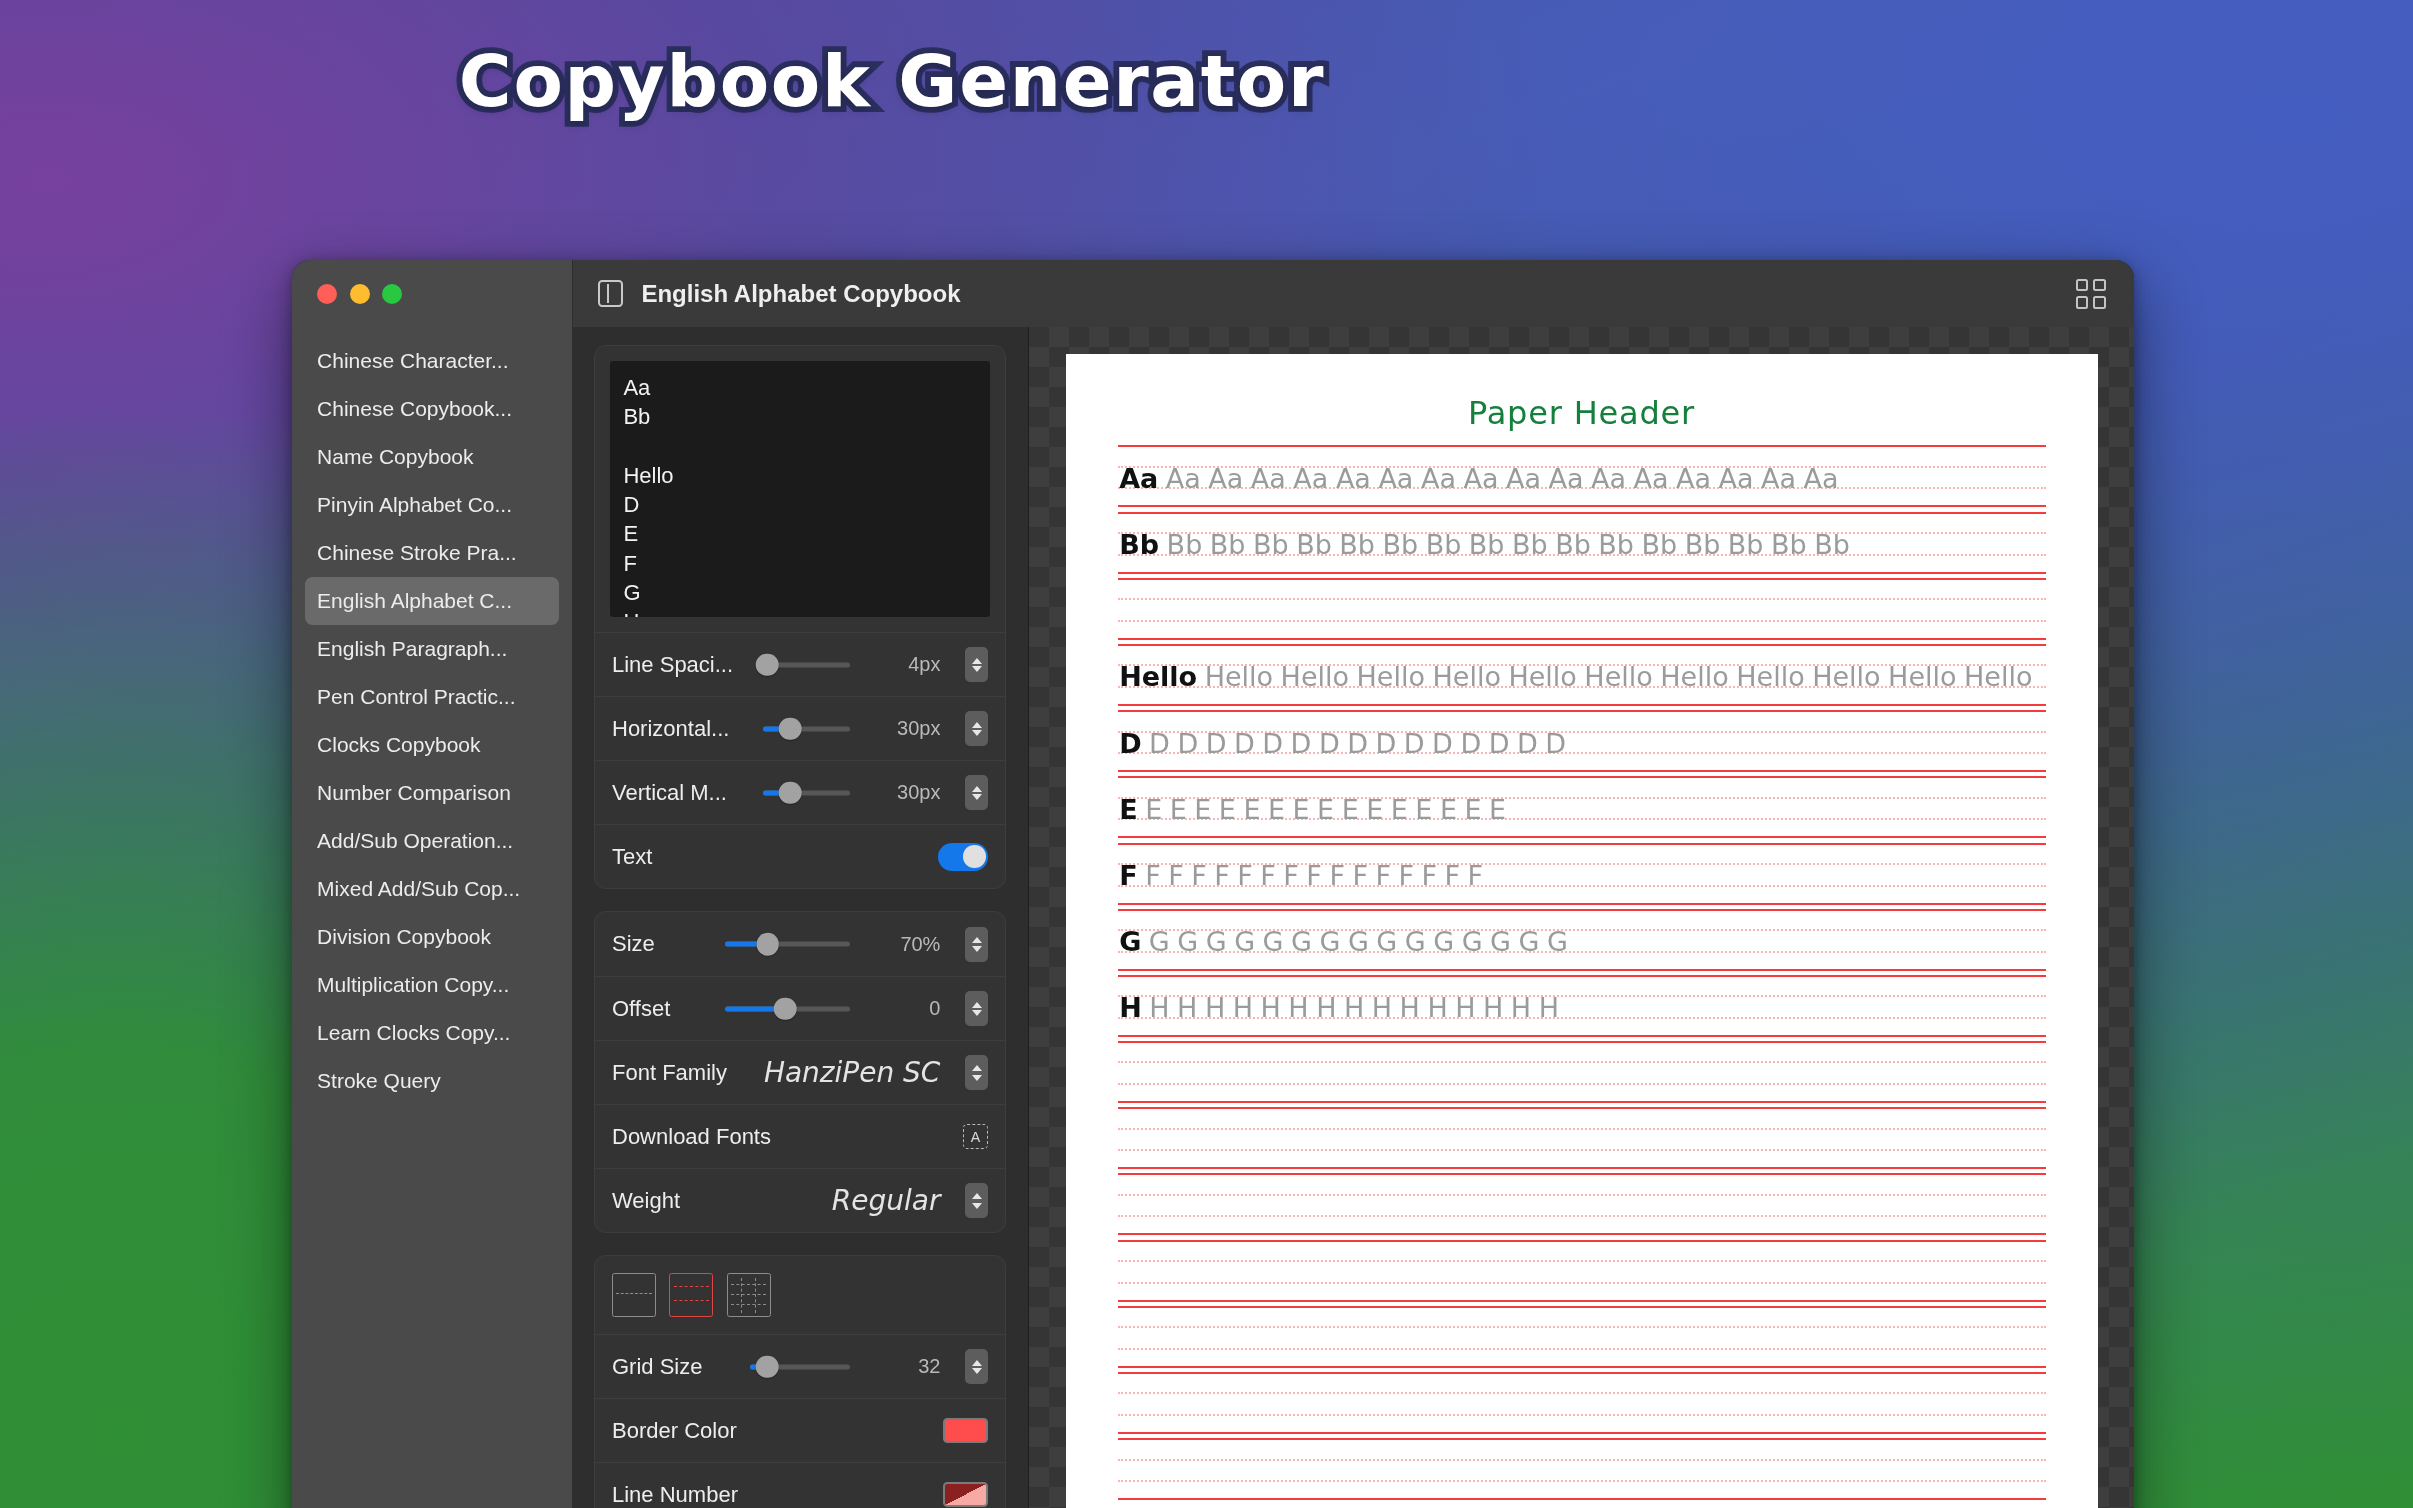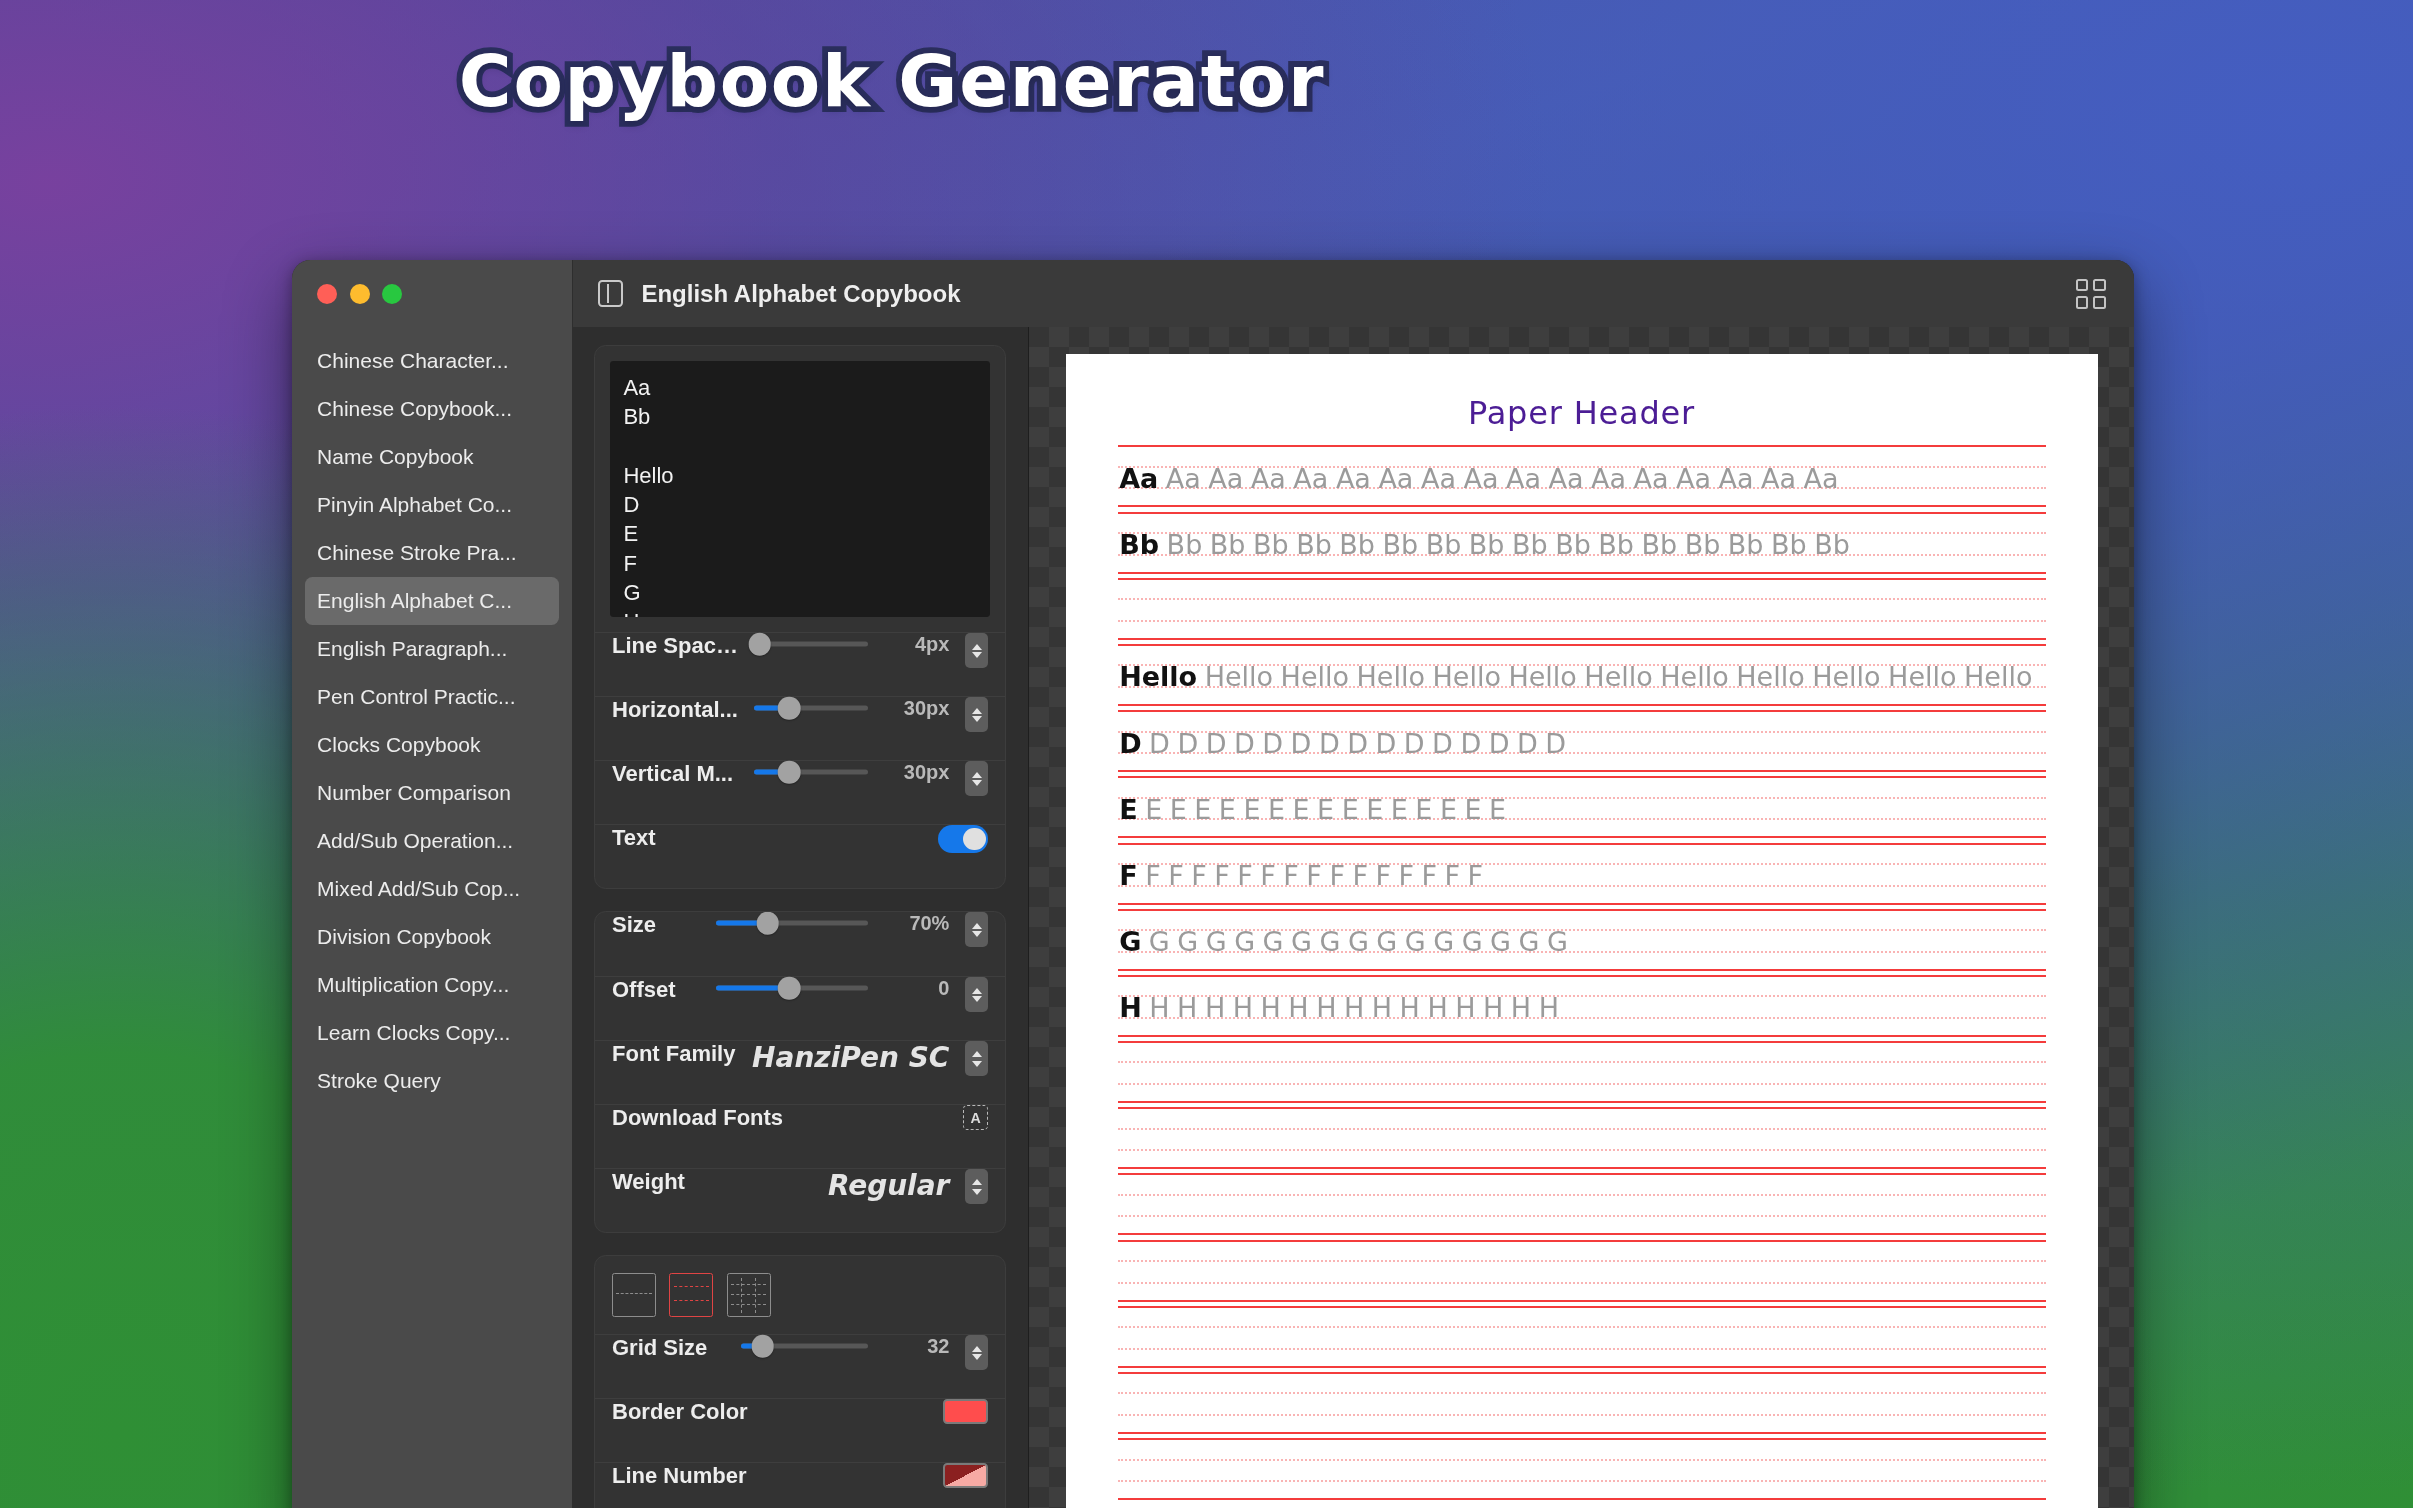--- a/index.html
+++ b/index.html
@@ -167,25 +167,24 @@
     padding: 11.7px 13.4px;
     color: #f2f2f2;
     font-size: 22px;
     line-height: 1.33;
     overflow: hidden;
     white-space: pre-wrap;
   }
   .row {
     height: 64px;
     display: flex;
-    align-items: flex-start;
+    align-items: center;
     padding: 0 17px;
     border-top: 0.8px solid #3e3e3e;
-    gap: 16px;
-    font-weight: bold;
+    gap: 25px;
   }
   .row:first-child { border-top: none; }
   .row .lbl {
     font-size: 22px;
     color: #ededed;
     white-space: nowrap;
     overflow: hidden;
     text-overflow: ellipsis;
   }
   .row .lbl.w1 { width: 126px; flex: 0 0 126px; }
@@ -351,21 +350,21 @@
     transform: translateX(-50%);
     top: 27px;
     width: 1032px;
     height: 1190px;
     background: #ffffff;
   }
   .paper-header {
     text-align: center;
     font-family: "DejaVu Sans", sans-serif;
     font-size: 32px;
-    color: #4c1d95;
+    color: #15803d;
     padding: 40px 0 13.4px 0;
     letter-spacing: 0.8px;
   }
   .lines { padding: 0 52px; }
 
   
   .wrow {
     position: relative;
     height: 62px;
     border-top: 2.5px solid #f43c3c;

